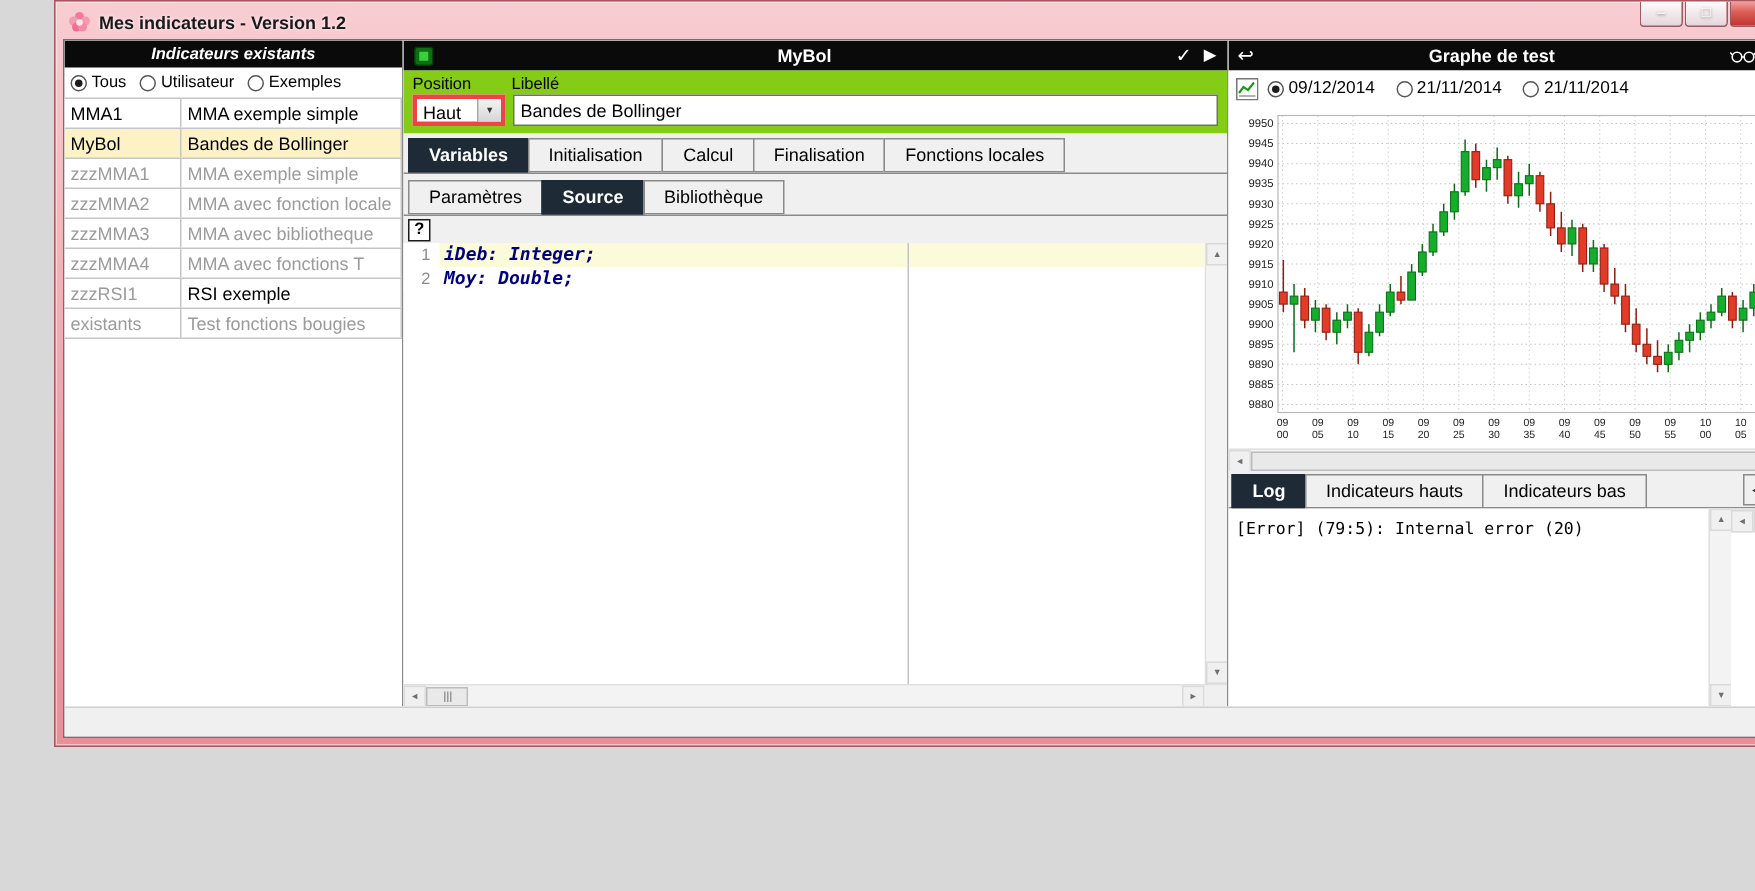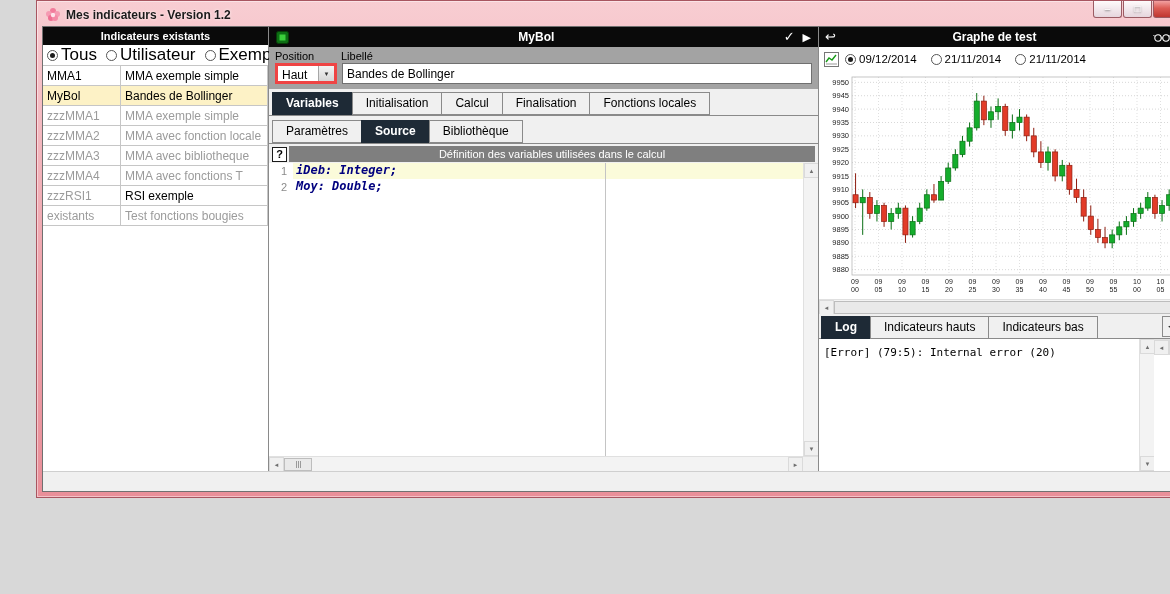--- a/index.html
+++ b/index.html
@@ -16,40 +16,40 @@
   .win-btn{width:29px;height:17px;border:1px solid #9b5b63;border-top:none;background:linear-gradient(rgba(255,255,255,.9),rgba(215,222,232,.55));
     color:#fff;text-shadow:0 1px 2px #555;font-size:10px;line-height:15px;text-align:center;border-radius:0 0 3px 3px;margin-left:1px;}
   .win-btn.close{width:42px;background:linear-gradient(#f2a0a0,#dc5c55 45%,#bf3630);font-size:11px;font-weight:bold;}
   
   .client{flex:1;display:flex;flex-direction:column;border:1px solid #707070;background:#fff;overflow:hidden;}
   .main{flex:1;display:flex;overflow:hidden;}
   .statusbar{height:20px;background:#f0f0f0;border-top:1px solid #cfcfcf;position:relative;}
   .grip{position:absolute;right:2px;bottom:2px;width:12px;height:12px;
     background:repeating-linear-gradient(135deg,transparent 0 3px,#bdbdbd 3px 5px);}
   .panel-header{height:18px;background:#0a0a0a;color:#fff;font-size:11px;font-weight:bold;
-    display:flex;align-items:center;justify-content:center;flex:0 0 auto;}
+    display:flex;align-items:center;justify-content:center;flex:0 0 auto;font-style:italic;}
   
   .left{width:226px;border-right:1px solid #8a8a8a;display:flex;flex-direction:column;background:#fff;}
-  .filters{height:20px;display:flex;align-items:center;gap:9px;padding:0 4px;font-size:17px;}
+  .filters{height:20px;display:flex;align-items:center;gap:9px;padding:0 4px;font-size:11px;}
   .radio-item{display:flex;align-items:center;gap:3px;}
   .radio{width:11px;height:11px;border:1px solid #555;border-radius:50%;background:#fff;position:relative;display:inline-block;flex:0 0 auto;}
   .radio.checked::after{content:"";position:absolute;inset:2px;background:#1c1c1c;border-radius:50%;}
   .ind-table{border-top:1px solid #c6c6c6;}
   .ind-row{display:flex;height:20px;font-size:12px;border-bottom:1px solid #c6c6c6;align-items:stretch;background:#fff;}
   .ind-row.selected{background:#fdf2c6;}
   .ind-name{width:78px;border-right:1px solid #c6c6c6;padding:3px 4px 0 4px;white-space:nowrap;overflow:hidden;}
   .ind-label{flex:1;border-right:1px solid #c6c6c6;padding:3px 4px 0 4px;white-space:nowrap;overflow:hidden;}
   .muted{color:#9b9b9b;}
   
   .mid{flex:1;display:flex;flex-direction:column;background:#f0f0f0;border-right:1px solid #8a8a8a;overflow:hidden;}
   .mid-header{height:20px;background:#0a0a0a;display:flex;align-items:center;padding:0 7px;gap:8px;flex:0 0 auto;}
   .mid-title{flex:1;text-align:center;color:#fff;font-weight:bold;font-size:12px;}
   .hdr-ico{color:#fff;font-size:13px;line-height:16px;}
   .hdr-ico.play{font-size:11px;}
-  .form{background:#a3a3a3;padding:1px 6px 5px 6px;flex:0 0 auto;}
+  .form{background:#84cc16;padding:1px 6px 5px 6px;flex:0 0 auto;}
   .form-labels{display:flex;font-size:11px;height:15px;align-items:center;}
   .form-labels .lab-pos{width:66px;}
   .form-controls{display:flex;gap:5px;height:21px;}
   .combo{width:62px;border:3px solid #ef4444;background:#fff;display:flex;font-size:12px;}
   .combo-text{flex:1;padding:2px 0 0 4px;}
   .combo-btn{width:16px;background:linear-gradient(#f4f4f4,#d6d6d6);border-left:1px solid #a6a6a6;
     font-size:6px;color:#333;display:flex;align-items:center;justify-content:center;}
   .text-input{flex:1;border:1px solid #707070;font:12px "Liberation Sans",sans-serif;padding:0 4px;background:#fff;outline:none;}
   .tabs-row{display:flex;padding:4px 0 0 3px;border-bottom:1px solid #8a8a8a;background:#f0f0f0;flex:0 0 auto;}
   .tabs-row.sub{padding-top:3px;}
@@ -210,21 +210,20 @@
             <div class="tab">Fonctions locales</div>
           </div>
         <div class="tabs-row">
             <div class="tab">Paramètres</div>
             <div class="tab active">Source</div>
             <div class="tab">Bibliothèque</div>
           </div>
 
         <div class="section-row">
           <span class="help-icon">?</span>
-          <span class="section-bar">Définition des variables utilisées dans le calcul</span>
         </div>
 
         <div class="editor">
           <div class="editor-main">
             <div class="editor-body">
               <div class="code-line highlight">
                   <span class="line-num">1</span>
                   <span class="line-text">iDeb: Integer;</span>
                 </div>
                 <div class="code-line">

